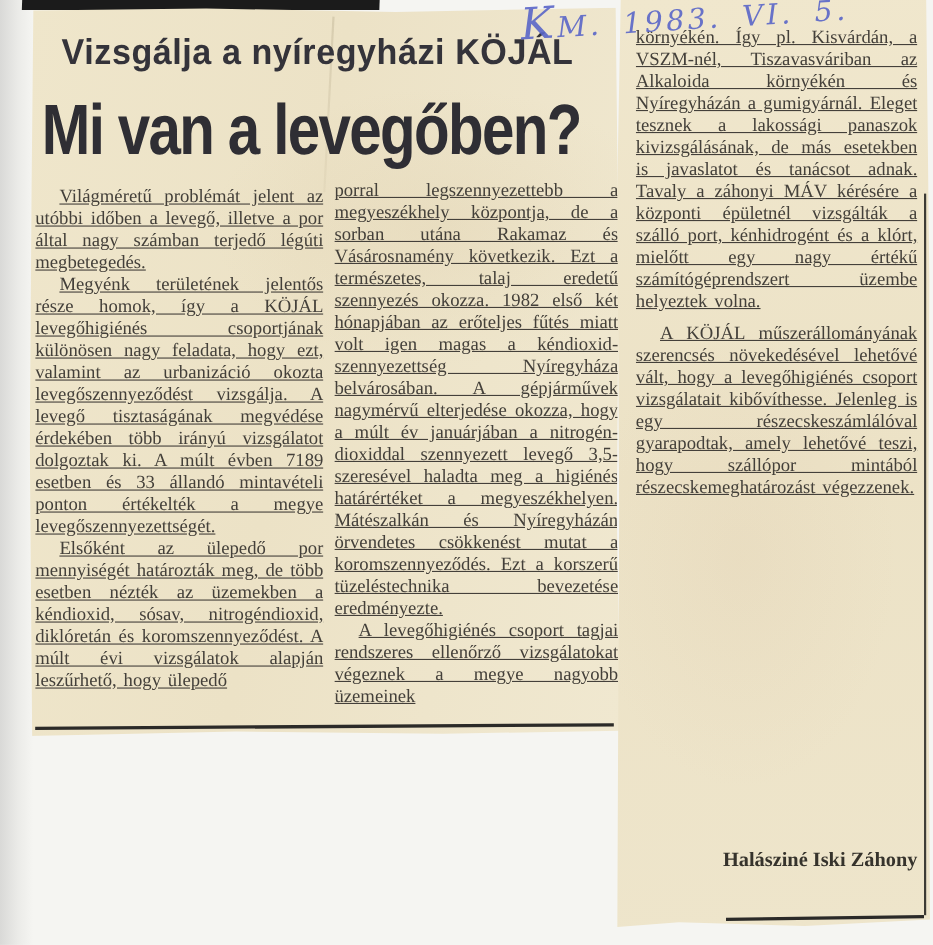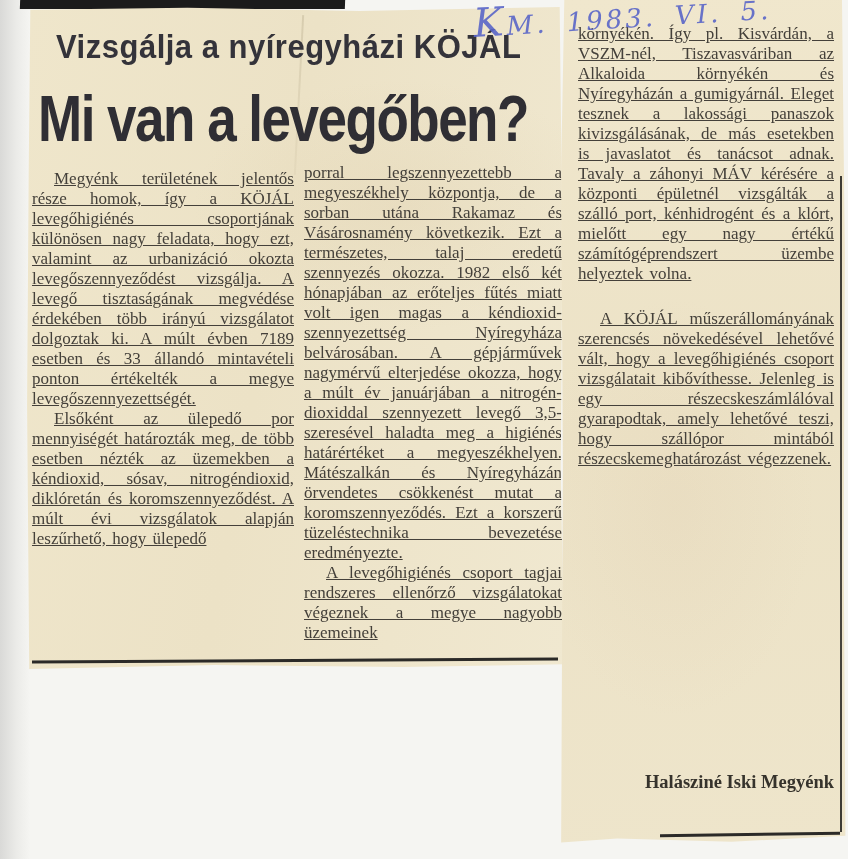--- a/index.html
+++ b/index.html
@@ -57,21 +57,21 @@
   }
 
   .col{
     position:absolute;
     font-size:17px;line-height:20px;
     text-align:justify;word-spacing:2px;
     color:#44403a;overflow:hidden;
   }
   .col .para{margin:0;text-decoration:underline;}
   .col .para.indent{text-indent:22px;}
-  .col .para.gap{margin-top:25px;}
+  .col .para.gap{margin-top:9px;}
   .col1{left:6px;top:162px;width:262px;height:494px;}
   .col2{left:278px;top:156px;width:258px;height:494px;}
   .col3{left:18px;top:24px;width:256px;height:780px;}
 
   .byline{
     position:absolute;left:18px;top:772px;width:256px;
     font-weight:bold;font-size:18.5px;text-align:right;color:#36332c;
   }
 
   .rule{position:absolute;background:#2b2a28;}
@@ -94,33 +94,34 @@
 
 <div class="scan-edge-left"></div>
 <div class="scan-strip s1"></div>
 <div class="scan-strip s2"></div>
 
 <div class="paper paper-left">
   <div class="crease"></div>
   <div class="kicker">Vizsgálja a nyíregyházi KÖJÁL</div>
   <div class="headline">Mi van a levegőben?</div>
   <div class="col col1">
+      <p class="para indent">Világméretű problémát jelent az utóbbi időben a levegő, illetve a por által nagy számban terjedő légúti megbetegedés.</p>
       <p class="para indent">Megyénk területének jelentős része homok, így a KÖJÁL levegőhigiénés csoportjának különösen nagy feladata, hogy ezt, valamint az urbanizáció okozta levegőszennyeződést vizsgálja. A levegő tisztaságának megvédése érdekében több irányú vizsgálatot dolgoztak ki. A múlt évben 7189 esetben és 33 állandó mintavételi ponton értékelték a megye levegőszennyezettségét.</p>
       <p class="para indent">Elsőként az ülepedő por mennyiségét határozták meg, de több esetben nézték az üzemekben a kéndioxid, sósav, nitrogéndioxid, diklóretán és koromszennyeződést. A múlt évi vizsgálatok alapján leszűrhető, hogy ülepedő</p>
     </div>
   <div class="col col2">
       <p class="para">porral legszennyezettebb a megyeszékhely központja, de a sorban utána Rakamaz és Vásárosnamény következik. Ezt a természetes, talaj eredetű szennyezés okozza. 1982 első két hónapjában az erőteljes fűtés miatt volt igen magas a kéndioxid-szennyezettség Nyíregyháza belvárosában. A gépjárművek nagymérvű elterjedése okozza, hogy a múlt év januárjában a nitrogén-dioxiddal szennyezett levegő 3,5-szeresével haladta meg a higiénés határértéket a megyeszékhelyen. Mátészalkán és Nyíregyházán örvendetes csökkenést mutat a koromszennyeződés. Ezt a korszerű tüzeléstechnika bevezetése eredményezte.</p>
       <p class="para indent">A levegőhigiénés csoport tagjai rendszeres ellenőrző vizsgálatokat végeznek a megye nagyobb üzemeinek</p>
     </div>
   <div class="rule rule-bottom-left"></div>
 </div>
 
 <div class="paper paper-right">
   <div class="col col3">
       <p class="para">környékén. Így pl. Kisvárdán, a VSZM-nél, Tiszavasváriban az Alkaloida környékén és Nyíregyházán a gumigyárnál. Eleget tesznek a lakossági panaszok kivizsgálásának, de más esetekben is javaslatot és tanácsot adnak. Tavaly a záhonyi MÁV kérésére a központi épületnél vizsgálták a szálló port, kénhidrogént és a klórt, mielőtt egy nagy értékű számítógéprendszert üzembe helyeztek volna.</p>
       <p class="para indent gap">A KÖJÁL műszerállományának szerencsés növekedésével lehetővé vált, hogy a levegőhigiénés csoport vizsgálatait kibővíthesse. Jelenleg is egy részecskeszámlálóval gyarapodtak, amely lehetővé teszi, hogy szállópor mintából részecskemeghatározást végezzenek.</p>
     </div>
-  <div class="byline">Halásziné Iski Megyénk</div>
+  <div class="byline">Halásziné Iski Záhony</div>
   <div class="rule rule-vert-right"></div>
   <div class="rule rule-bottom-right"></div>
 </div>
 
 <div class="handwriting">KM. 1983. VI. 5.</div>
 
 </body></html>

